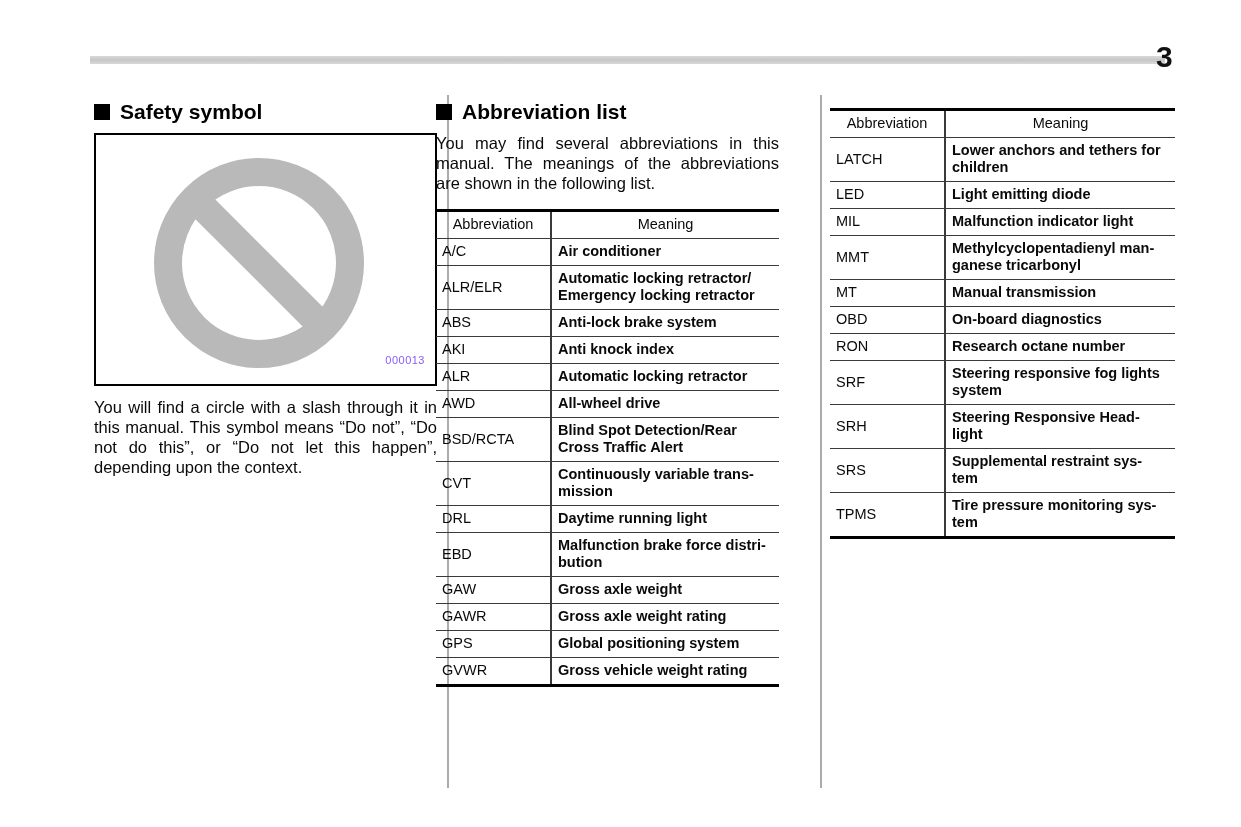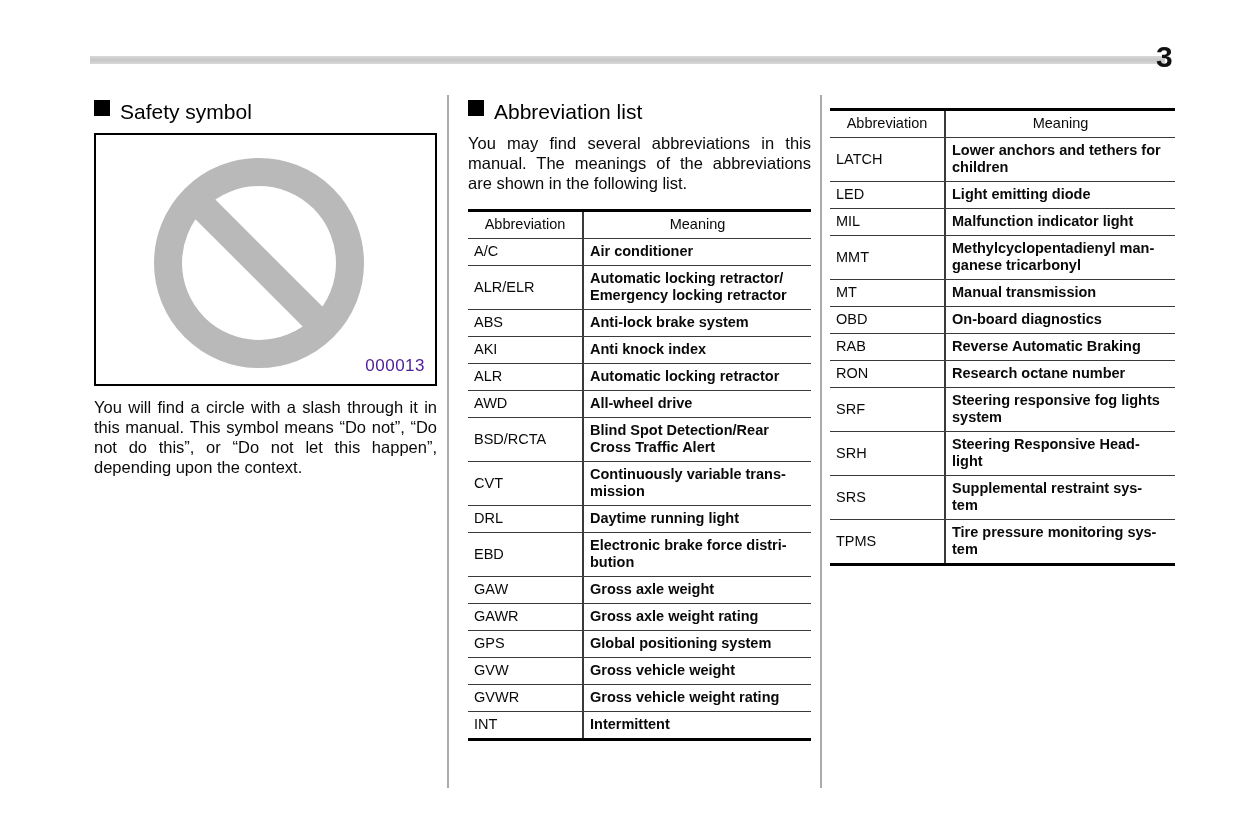--- a/index.html
+++ b/index.html
@@ -21,39 +21,39 @@
 
   
   .col-divider {
     position: absolute; top: 95px; height: 693px; width: 2px; background: #ababab;
   }
   .divider-1 { left: 447px; }
   .divider-2 { left: 820px; }
 
   .col { position: absolute; }
   .col-left  { left: 94px;  top: 100px; width: 343px; }
-  .col-mid   { left: 468px; top: 100px; width: 343px; }
+  .col-mid   { left: 436px; top: 100px; width: 343px; }
   .col-right { left: 830px; top: 108px; width: 345px; }
 
   h2.heading {
-    margin: 0 0 9px 0; font-size: 21px; line-height: 24px; font-weight: normal;
-    display: flex; 
+    margin: 0 0 9px 0; font-size: 21px; line-height: 24px; font-weight: bold;
+    display: flex; align-items: center;
   }
   .sq {
     width: 16px; height: 16px; background: #000; display: inline-block;
     margin-right: 10px; flex: 0 0 auto;
   }
 
   .symbol-box {
     margin: 0; width: 339px; height: 249px; border: 2px solid #000;
     position: relative; background: #fff;
   }
   .fig-code {
-    position: absolute; right: 10px; bottom: 8px;
-    font-size: 17px; color: #4c1d95; letter-spacing: 0.5px;
+    position: absolute; right: 10px; bottom: 18px;
+    font-size: 11px; color: #8b5cf6; letter-spacing: 0.5px;
   }
 
   .body-text {
     margin: 11px 0 10px 0; font-size: 16.5px; line-height: 20px;
     text-align: justify; color: #0a0a0a;
   }
   .col-mid .intro { margin: 4px 0 16px 0; }
 
   table.abbr-table {
     border-collapse: collapse; table-layout: fixed; width: 343px;
@@ -165,54 +165,46 @@
 mission</td>
           </tr>
 
           <tr>
             <td class="abbr-cell">DRL</td>
             <td class="meaning-cell">Daytime running light</td>
           </tr>
 
           <tr>
             <td class="abbr-cell">EBD</td>
-            <td class="meaning-cell">Electronic brake force distri-
+            <td class="meaning-cell">Malfunction brake force distri-
 bution</td>
           </tr>
 
 
           <tr>
             <td class="abbr-cell">GAW</td>
             <td class="meaning-cell">Gross axle weight</td>
           </tr>
 
           <tr>
             <td class="abbr-cell">GAWR</td>
             <td class="meaning-cell">Gross axle weight rating</td>
           </tr>
 
           <tr>
             <td class="abbr-cell">GPS</td>
             <td class="meaning-cell">Global positioning system</td>
           </tr>
 
-          <tr>
-            <td class="abbr-cell">GVW</td>
-            <td class="meaning-cell">Gross vehicle weight</td>
-          </tr>
 
           <tr>
             <td class="abbr-cell">GVWR</td>
             <td class="meaning-cell">Gross vehicle weight rating</td>
           </tr>
 
-          <tr>
-            <td class="abbr-cell">INT</td>
-            <td class="meaning-cell">Intermittent</td>
-          </tr>
         </tbody>
     </table>
   </section>
 
   <section class="col col-right">
     <table class="abbr-table">
       <colgroup>
           <col class="c-abbr">
           <col>
         </colgroup>
@@ -249,24 +241,20 @@
           <tr>
             <td class="abbr-cell">MT</td>
             <td class="meaning-cell">Manual transmission</td>
           </tr>
 
           <tr>
             <td class="abbr-cell">OBD</td>
             <td class="meaning-cell">On-board diagnostics</td>
           </tr>
 
-          <tr>
-            <td class="abbr-cell">RAB</td>
-            <td class="meaning-cell">Reverse Automatic Braking</td>
-          </tr>
 
           <tr>
             <td class="abbr-cell">RON</td>
             <td class="meaning-cell">Research octane number</td>
           </tr>
 
           <tr>
             <td class="abbr-cell">SRF</td>
             <td class="meaning-cell">Steering responsive fog lights
 system</td>

